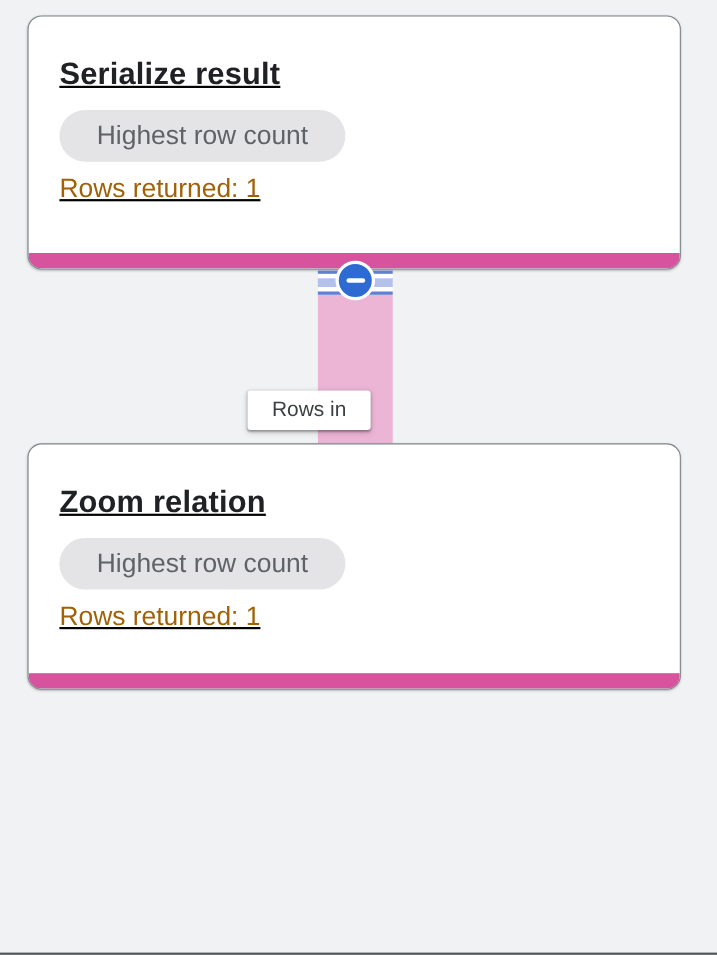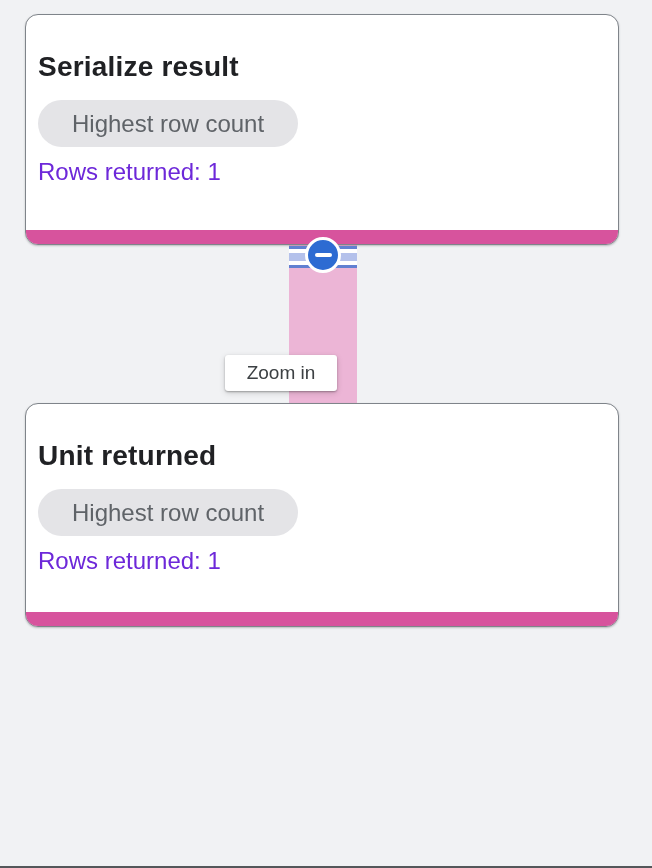--- a/index.html
+++ b/index.html
@@ -36,21 +36,22 @@
     border-radius: 13px;
     box-sizing: border-box;
     box-shadow: 0 1px 2px rgba(60, 64, 67, 0.3);
     overflow: hidden;
     z-index: 1;
     cursor: pointer;
   }
   .node-card.first { top: 14px; height: 231px; }
   .node-card.second { top: 403px; height: 224px; }
   .node-content {
-    padding: 36px 24px 0 12px;
+    padding: 36px 24px 0 28px;
+    text-decoration: underline;
   }
   .node-title {
     font-size: 28px;
     font-weight: 600;
     color: #202124;
     line-height: 32px;
     letter-spacing: 0.2px;
   }
   .node-badge {
     display: inline-block;
@@ -61,21 +62,21 @@
     line-height: 47px;
     height: 47px;
     padding: 0 34px;
     border-radius: 24px;
     white-space: nowrap;
     text-align: center;
   }
   .node-rows {
     margin-top: 10px;
     font-size: 24px;
-    color: #6d28d9;
+    color: #a16207;
     line-height: 30px;
   }
   .node-accent-bar {
     position: absolute;
     left: 0;
     right: 0;
     bottom: 0;
     height: 14px;
     background: #d7539d;
   }
@@ -168,25 +169,25 @@
     <div class="s2"></div>
     <div class="s3"></div>
     <div class="s4"></div>
     <div class="s5"></div>
   </div>
 
   <div class="collapse-btn">
     <div class="minus-glyph"></div>
   </div>
 
-  <div class="tooltip">Zoom in</div>
+  <div class="tooltip">Rows in</div>
 
   <div class="node-card second">
     <div class="node-content">
-      <div class="node-title">Unit returned</div>
+      <div class="node-title">Zoom relation</div>
       <div class="node-badge">Highest row count</div>
       <div class="node-rows">Rows returned: 1</div>
     </div>
     <div class="node-accent-bar"></div>
   </div>
 
   <div class="bottom-edge"></div>
 
 </div>
 

